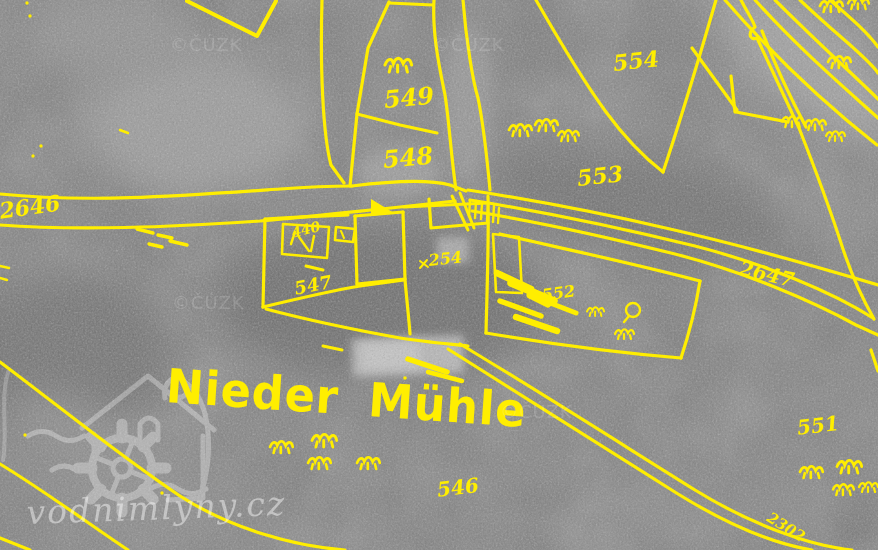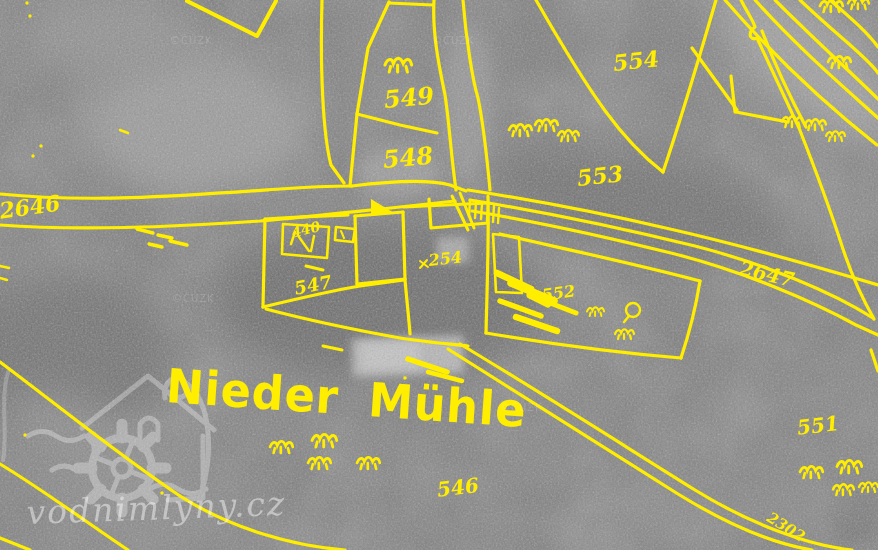--- a/index.html
+++ b/index.html
@@ -6,21 +6,21 @@
   .stage{position:relative;width:878px;height:550px;overflow:hidden;background:#7e7e7e;
          font-family:"DejaVu Sans",sans-serif;}
   .layer{position:absolute;left:0;top:0;width:878px;height:550px;}
   .plabel{position:absolute;color:#ffee00;font-family:"DejaVu Serif",serif;
           font-style:italic;font-weight:bold;white-space:nowrap;line-height:1;
           transform-origin:left top;}
   .place-label{position:absolute;left:168px;top:362px;color:#ffee00;
           font-family:"DejaVu Sans",sans-serif;font-weight:700;font-size:47px;
           letter-spacing:1px;word-spacing:14px;white-space:nowrap;line-height:1;
           transform:rotate(4deg) scaleX(.95);transform-origin:left top;}
-  .copyright{position:absolute;color:rgba(255,255,255,.16);font-size:10px;
+  .copyright{position:absolute;color:rgba(255,255,255,.16);font-size:18px;
           letter-spacing:1px;white-space:nowrap;line-height:1;}
   .site-mark{position:absolute;left:26px;top:496px;color:rgba(255,255,255,.45);
           font-family:"DejaVu Serif",serif;font-style:italic;font-size:33px;
           letter-spacing:2px;white-space:nowrap;line-height:1;
           transform:rotate(-2deg);transform-origin:left top;}
 </style>
 </head>
 <body>
 
 <div class="stage">

